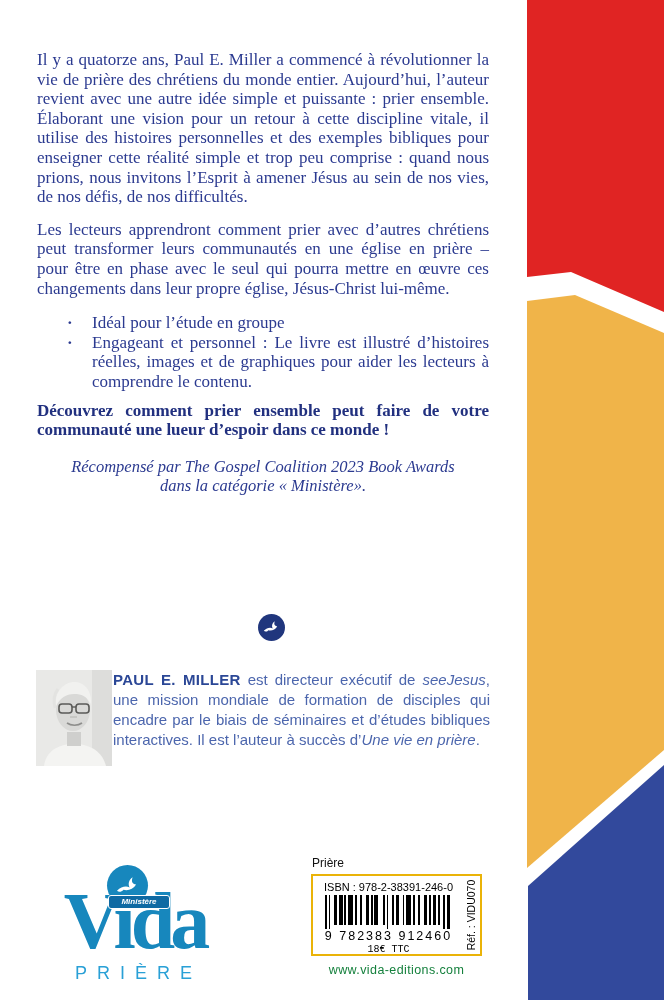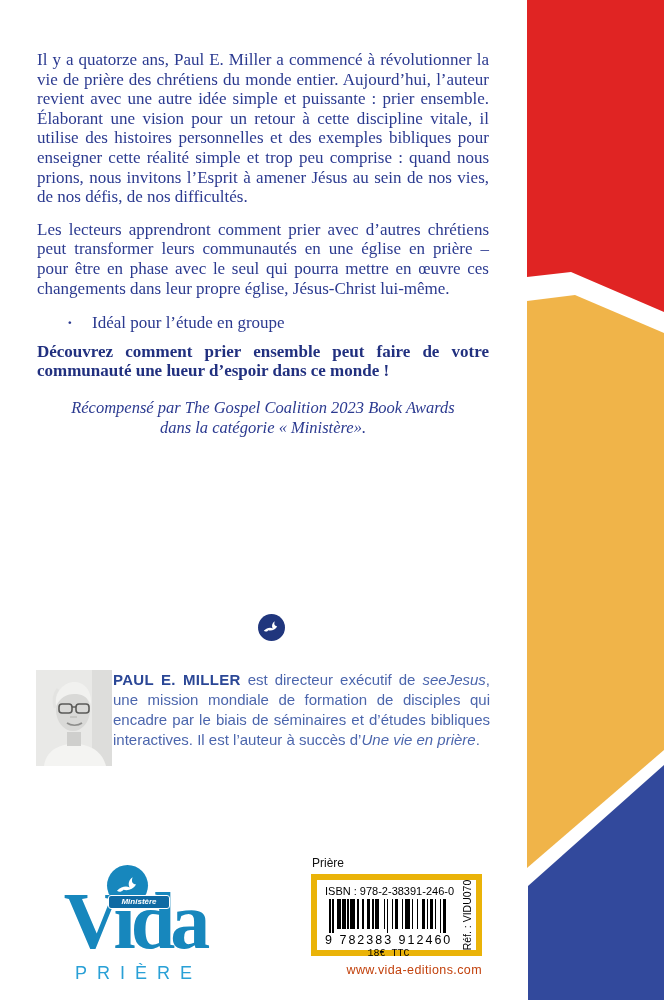--- a/index.html
+++ b/index.html
@@ -58,51 +58,52 @@
   }
   .priere{
     position:absolute;left:0;top:101px;width:145px;
     font-family:"Liberation Sans",sans-serif;font-size:18px;color:#29a0d6;
     letter-spacing:10px;padding-left:8px;box-sizing:border-box;
   }
   
   .code{position:absolute;left:311px;top:856px;width:171px;font-family:"Liberation Sans",sans-serif;}
   .code-label{font-size:12px;color:#111;margin:0 0 4px 1px;}
   .code-box{
-    position:relative;border:6px solid #eab308;background:#fff;height:82px;
+    position:relative;border:2px solid #eab308;background:#fff;height:82px;
     padding:5px 24px 4px 8px;box-sizing:border-box;
   }
   .isbn{font-size:11px;color:#000;text-align:center;white-space:nowrap;margin:0;}
   .bars{position:relative;height:34px;margin:2px 4px 0 4px;}
   .bar{position:absolute;top:0;height:88%;background:#000;}
   .bar.tall{height:100%;}
   .digits{font-size:12.5px;color:#000;text-align:center;letter-spacing:2px;margin-top:0;white-space:nowrap;}
   .price{font-size:10px;color:#000;text-align:center;margin-top:1px;font-family:Liberation Mono, monospace;}
   .refv{
     position:absolute;right:3px;top:50%;transform:translateY(-50%) rotate(180deg);
     writing-mode:vertical-rl;font-size:10.5px;color:#000;white-space:nowrap;
   }
-  .website{margin-top:7px;text-align:right;font-size:12.5px;color:#c2410c;letter-spacing:.4px;}
+  .website{margin-top:7px;text-align:center;font-size:12.5px;color:#15803d;letter-spacing:.4px;}
 </style>
 </head>
 <body>
 
 <div class="page">
 
   <svg class="band" viewBox="0 0 664 1000" xmlns="http://www.w3.org/2000/svg">
     <polygon points="527,0 664,0 664,312 571,272 527,277" fill="#e02423"></polygon>
     <polygon points="527,301 575,295 664,333 664,750 527,868" fill="#f0b449"></polygon>
     <polygon points="528,886 664,765 664,1000 528,1000" fill="#32499c"></polygon>
   </svg>
 
   <div class="content">
     <p>Il y a quatorze ans, Paul E. Miller a commencé à révolutionner la vie de prière des chrétiens du monde entier. Aujourd’hui, l’auteur revient avec une autre idée simple et puissante : prier ensemble. Élaborant une vision pour un retour à cette discipline vitale, il utilise des histoires personnelles et des exemples bibliques pour enseigner cette réalité simple et trop peu comprise : quand nous prions, nous invitons l’Esprit à amener Jésus au sein de nos vies, de nos défis, de nos difficultés.</p>
     <p class="para2">Les lecteurs apprendront comment prier avec d’autres chrétiens peut transformer leurs communautés en une église en prière – pour être en phase avec le seul qui pourra mettre en œuvre ces changements dans leur propre église, Jésus-Christ lui-même.</p>
     <ul class="features">
       <li>Idéal pour l’étude en groupe</li>
+      <li>Engageant et personnel : Le livre est illustré d’histoires réelles, images et de graphiques pour aider les lecteurs à comprendre le contenu.</li>
     </ul>
     <p class="highlight">Découvrez comment prier ensemble peut faire de votre communauté une lueur d’espoir dans ce monde !</p>
     <p class="award">Récompensé par The Gospel Coalition 2023 Book Awards dans la catégorie « Ministère».</p>
   </div>
 
   <div class="dove">
     <svg viewBox="0 0 24 24" xmlns="http://www.w3.org/2000/svg">
       <path fill="#ffffff" d="M3.2 15.8 C6.6 12.4 10.4 11.7 13.3 13.1 C11.9 10.4 12.5 7.1 15.7 4.9 C14.5 8.1 15.3 10.3 18.5 10.8 C16.3 14.5 11.9 16.1 8.4 15 C6.6 17.1 4.5 17.1 3.2 15.8 Z"></path>
     </svg>
   </div>

